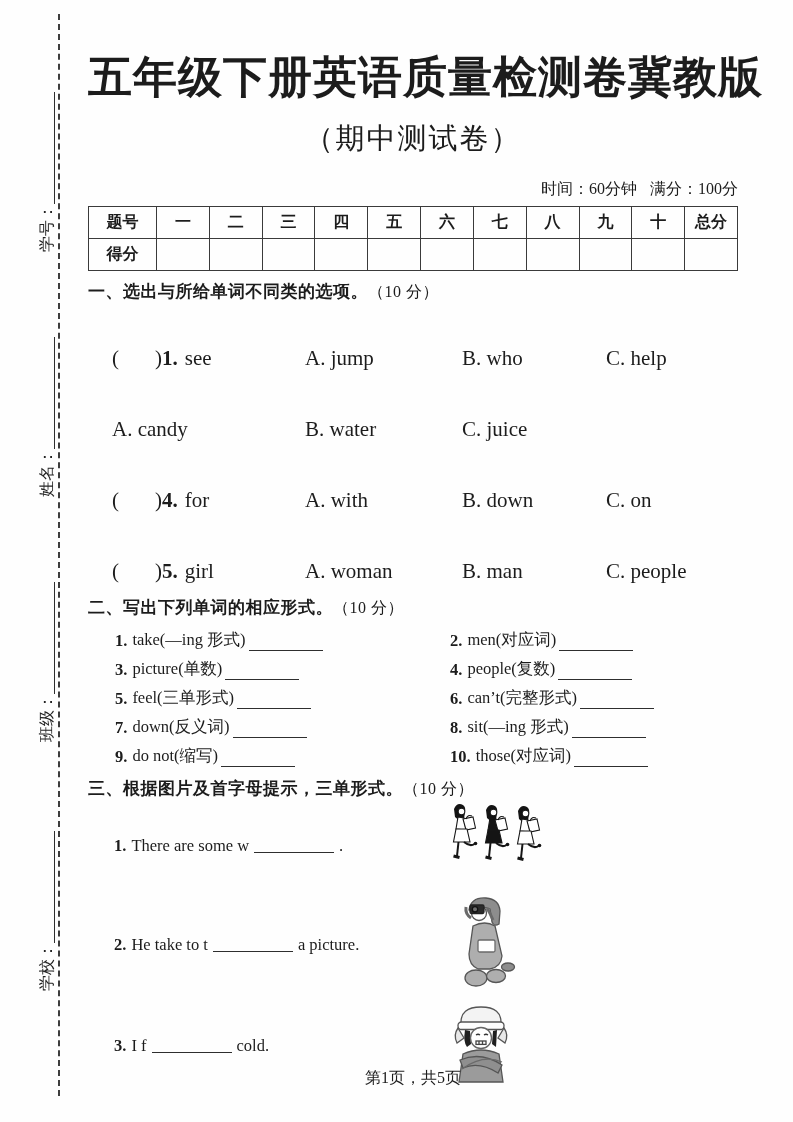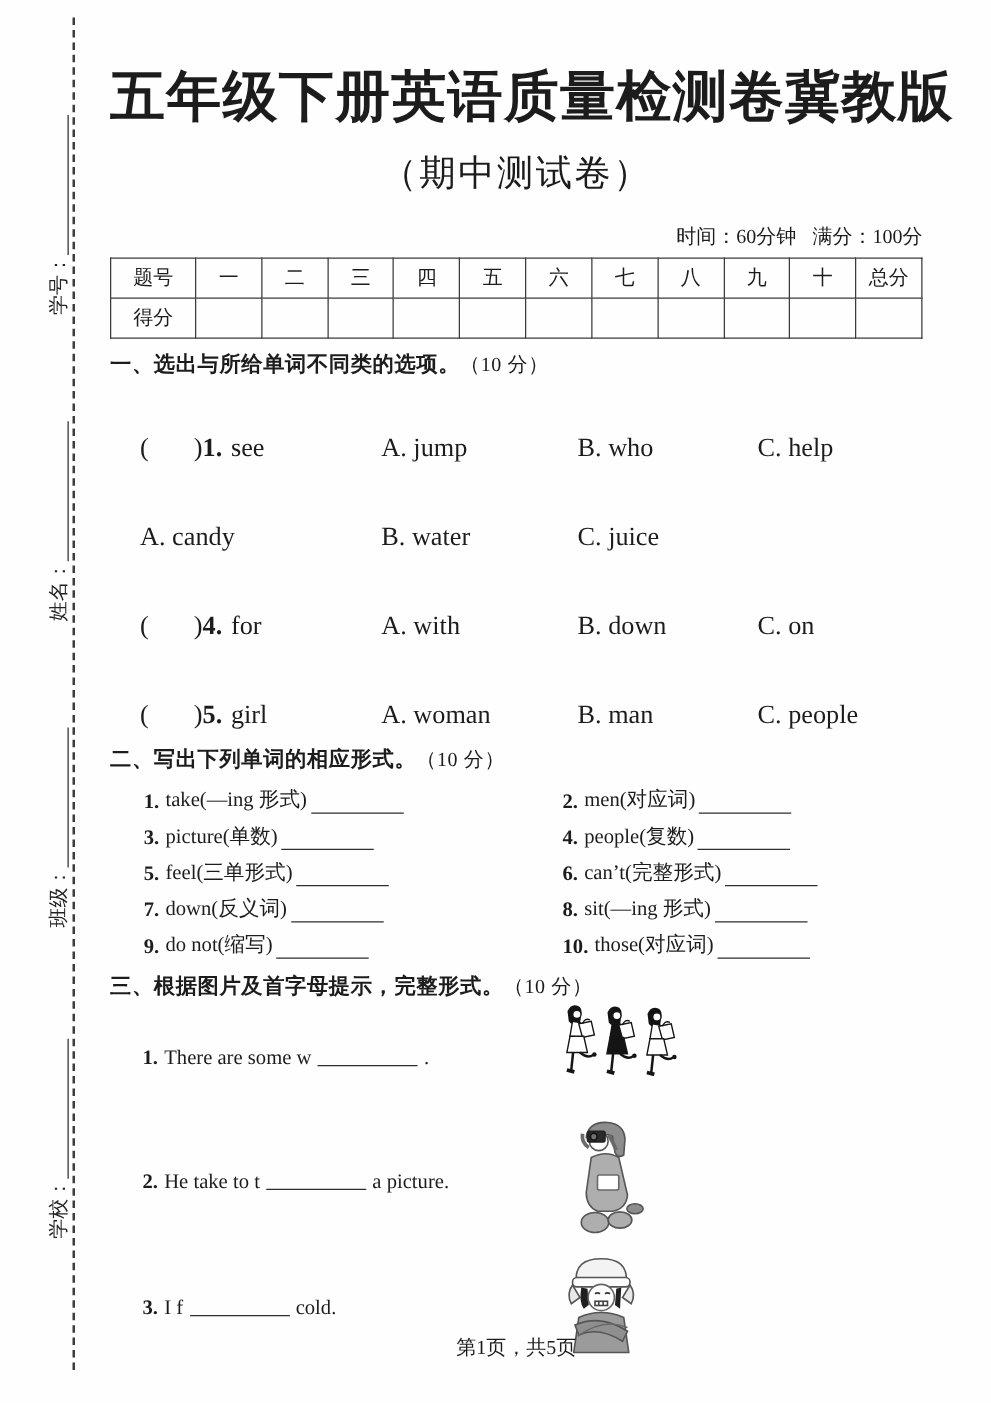--- a/index.html
+++ b/index.html
@@ -17,21 +17,21 @@
     font-size:16px; color:#222; }
   .side-blank { display:inline-block; width:112px; border-bottom:1.6px solid #2e2e2e;
     height:4px; margin-bottom:3px; }
   
   .main { position:absolute; left:88px; top:0; width:650px; }
   .title { margin-top:48px; text-align:center; font-size:44px; font-weight:600;
     letter-spacing:1px; white-space:nowrap; }
   .subtitle { margin-top:12px; text-align:center; font-size:29px; letter-spacing:2px; }
   .meta { margin-top:20px; text-align:right; font-size:16px; }
   .meta .m2 { margin-left:13px; }
-  table.score { width:100%; border-collapse:collapse; table-layout:fixed; margin-top:6px; }
+  table.score { width:100%; border-collapse:collapse; table-layout:fixed; margin-top:6px;font-weight:bold; }
   table.score td { border:1.5px solid #3a3a3a; height:32px; text-align:center;
     font-size:16px; vertical-align:middle; }
   col.first { width:68px; }
   .sec-heading { margin-top:9px; font-size:17px; font-weight:700;
     font-family:"Liberation Sans","DejaVu Sans",sans-serif; letter-spacing:.5px; }
   .sec-heading .score-part { font-weight:400; font-size:16px;
     font-family:"Liberation Serif","DejaVu Serif",serif;text-align:center; }
   
   .s1block { margin-top:6px; }
   .s1row { display:grid; grid-template-columns:193px 157px 144px 1fr; padding-left:24px;
@@ -215,21 +215,21 @@
         <span class="blank2"></span>
       </div>
     <div class="s2item">
         <b>10.</b>
         <span>those(对应词)</span>
         <span class="blank2"></span>
       </div>
   </div>
 
   <div class="sec-heading">
-    <span>三、根据图片及首字母提示，完整形式。</span><span class="score-part">（10 分）</span>
+    <span>三、根据图片及首字母提示，三单形式。</span><span class="score-part">（10 分）</span>
   </div>
 
   <div class="s3row r1">
     <b>1.</b>
     <span>There are some w</span>
     <span class="blank3"></span>
     <span>.</span>
     <svg class="s3img" width="96" height="88" viewBox="0 0 96 88">
       <g stroke="#161616" stroke-width="1.1" fill="none">
 

